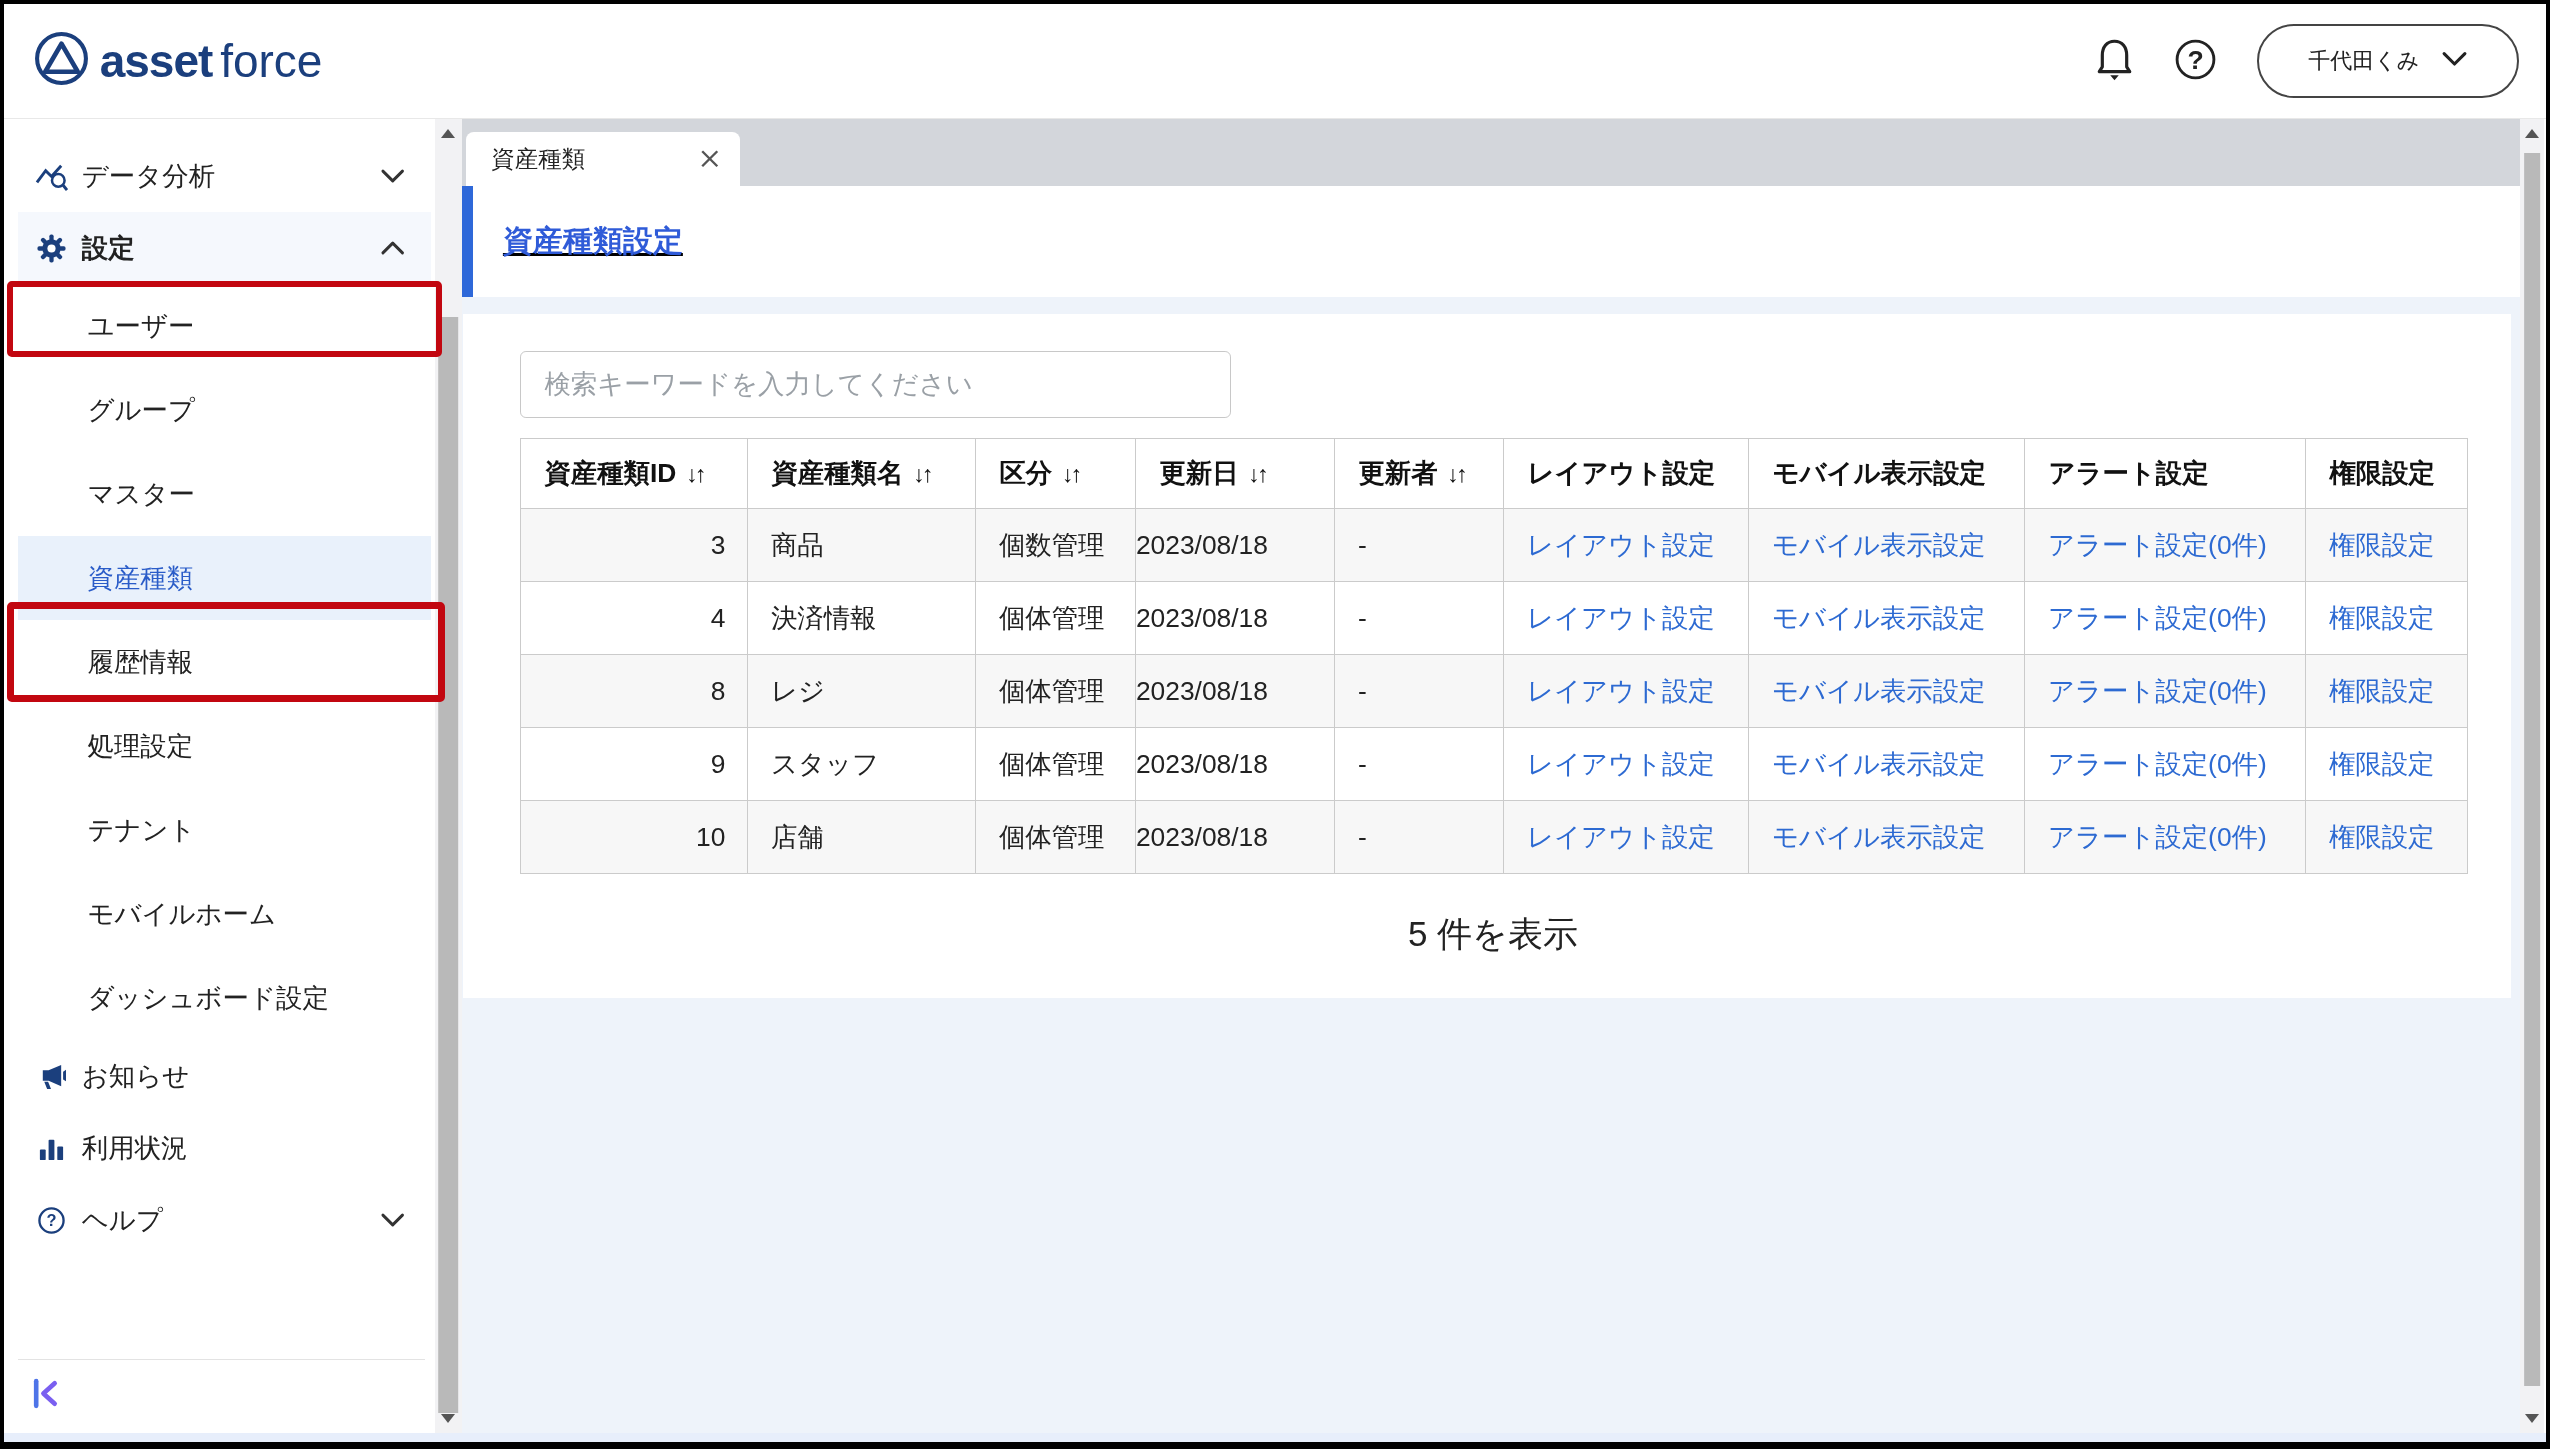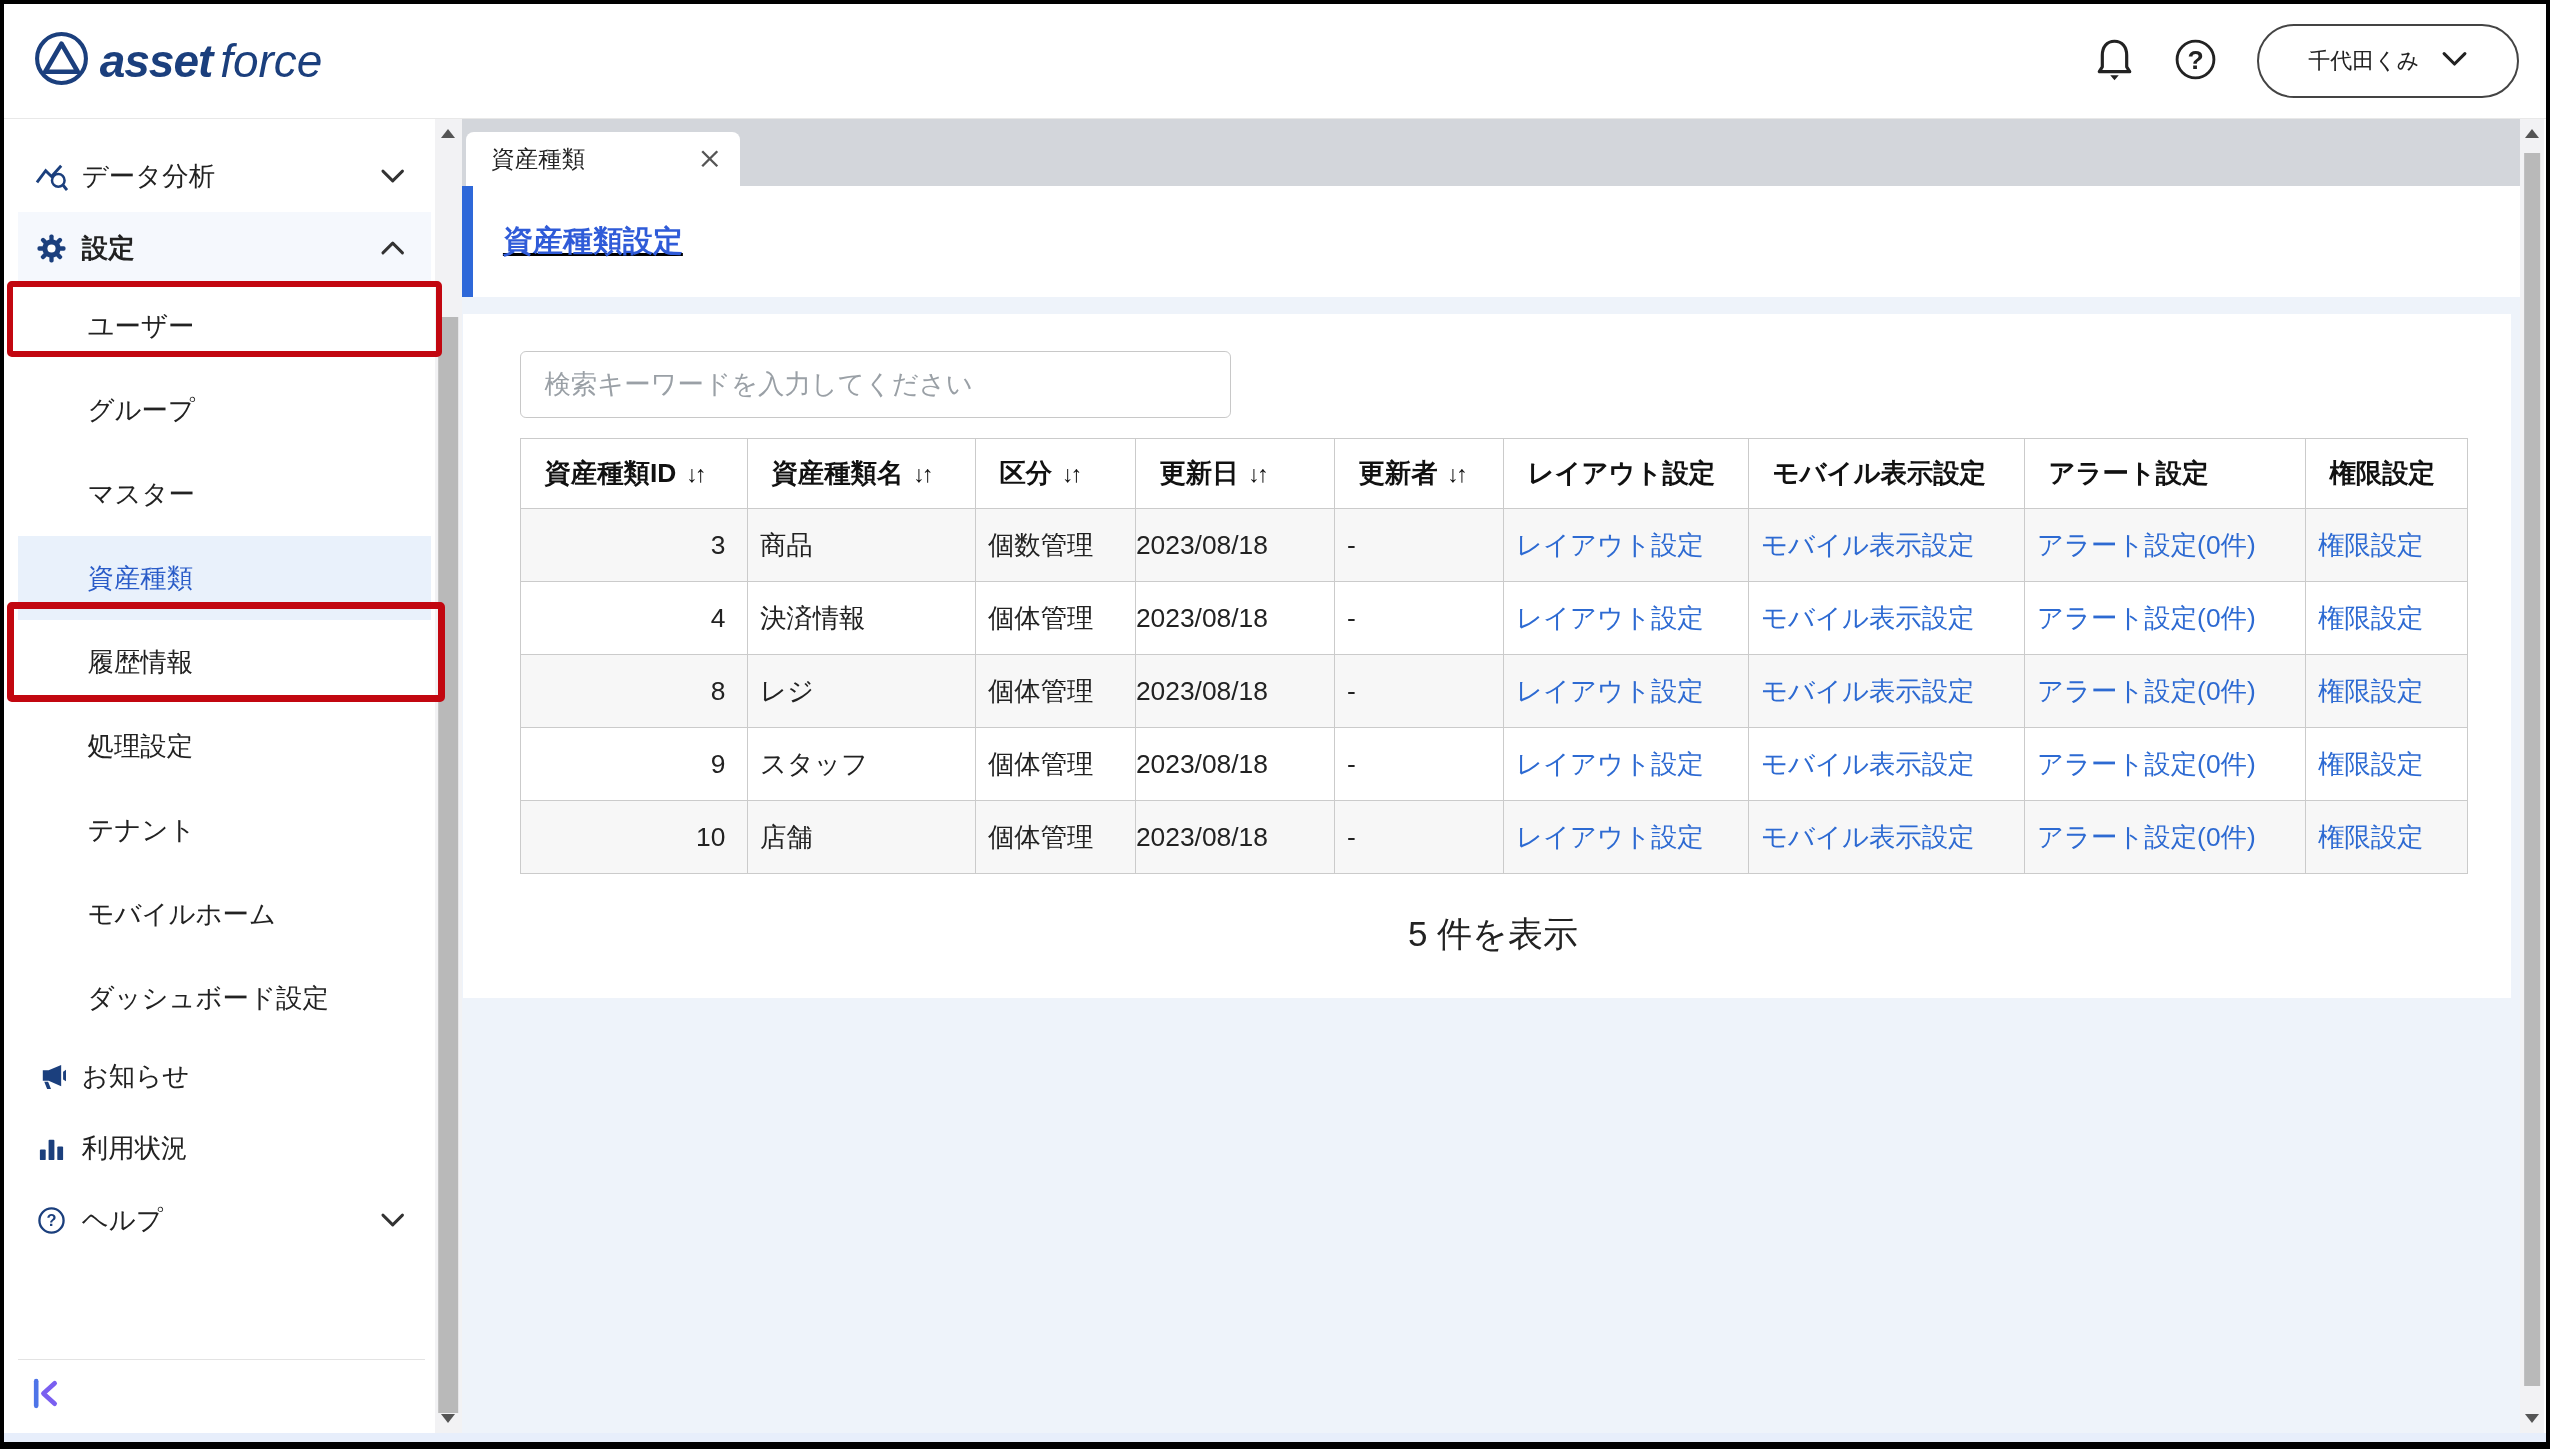--- a/index.html
+++ b/index.html
@@ -7,21 +7,21 @@
     --tabbar:#d3d6db; --bg:#eef3fa; --selected_bg:#e9f1fb; --selected_text:#2a5cc8;
     --annotation:#c20710; --zebra:#f7f7f7; --border:#cbcbcb;
   }
   *{box-sizing:border-box; margin:0; padding:0; font-family:"Liberation Sans","DejaVu Sans",sans-serif;}
   body{width:2550px;height:1449px;background:#000;position:relative;overflow:hidden;}
   .screen{position:absolute;left:3.9px;top:3.9px;width:2542px;height:1438px;background:#fff;overflow:hidden;}
 
   
   header{position:absolute;left:0;top:0;width:100%;height:115px;background:#fff;border-bottom:1px solid #e8e8e8;display:flex;align-items:center;}
   .logo{display:flex;align-items:center;margin-left:29px;gap:9.8px;}
-  .logo-text{font-style:italic;color:var(--navy);font-size:46px;line-height:1;display:flex;align-items:baseline;gap:7.8px;}
+  .logo-text{color:var(--navy);font-size:46px;line-height:1;display:flex;align-items:baseline;gap:7.8px;}
   .logo-asset{font-weight:800;letter-spacing:-1px;}
   .logo-force{font-weight:300;letter-spacing:0px;}
   .header-right{margin-left:auto;display:flex;align-items:center;margin-right:27px;gap:39px;}
   .icon-btn{background:none;border:none;cursor:pointer;display:flex;align-items:center;}
   .user-pill{display:flex;align-items:center;justify-content:center;gap:21.5px;width:262px;height:74px;border:2px solid #444;border-radius:37px;background:#fff;font-size:22px;color:#222;cursor:pointer;}
 
   
   .main{position:absolute;top:115px;left:0;right:0;bottom:8.8px;display:flex;}
   .bottom-strip{position:absolute;left:0;bottom:0;width:100%;height:8.8px;background:#e7eefb;}
 
@@ -62,21 +62,21 @@
   .accent-bar{position:absolute;left:0;top:0;bottom:0;width:10.8px;background:var(--accent);}
   .heading-band h1{margin-left:41px;font-size:30px;font-weight:700;color:var(--heading);}
   .content-bg{flex:1;position:relative;}
   .card{position:absolute;left:1px;top:17.6px;width:2048px;height:684px;background:#fff;padding:37px 0 0 57px;}
   .search{width:711px;height:67px;border:1.5px solid #c8c8c8;border-radius:5.9px;font-size:26.4px;color:#333;padding:0 23.5px;outline:none;display:block;}
   .search::placeholder{color:#9aa0a6;}
 
   table{border-collapse:collapse;table-layout:fixed;width:1946px;margin-top:19.6px;background:#fff;}
   th,td{border:1px solid var(--border);font-size:26.4px;overflow:hidden;white-space:nowrap;}
   th{height:70px;text-align:left;padding-left:23.5px;font-weight:700;color:#111;background:#fff;}
-  td{height:73px;padding-left:12px;color:#222;}
+  td{height:73px;padding-left:23px;color:#222;}
   tbody tr:nth-child(odd){background:var(--zebra);}
   td.al-right{text-align:right;padding-right:21.5px;padding-left:0;}
   td.al-right-date{padding-right:15.7px;padding-left:0;}
   .sort{font-weight:700;font-size:23.5px;letter-spacing:-2.9px;margin-left:9.8px;color:#111;}
   .cell-link{color:var(--link);cursor:pointer;}
   .count{width:1946px;text-align:center;margin-top:37px;font-size:35px;color:#222;}
 </style>
 </head>
 <body>
 

